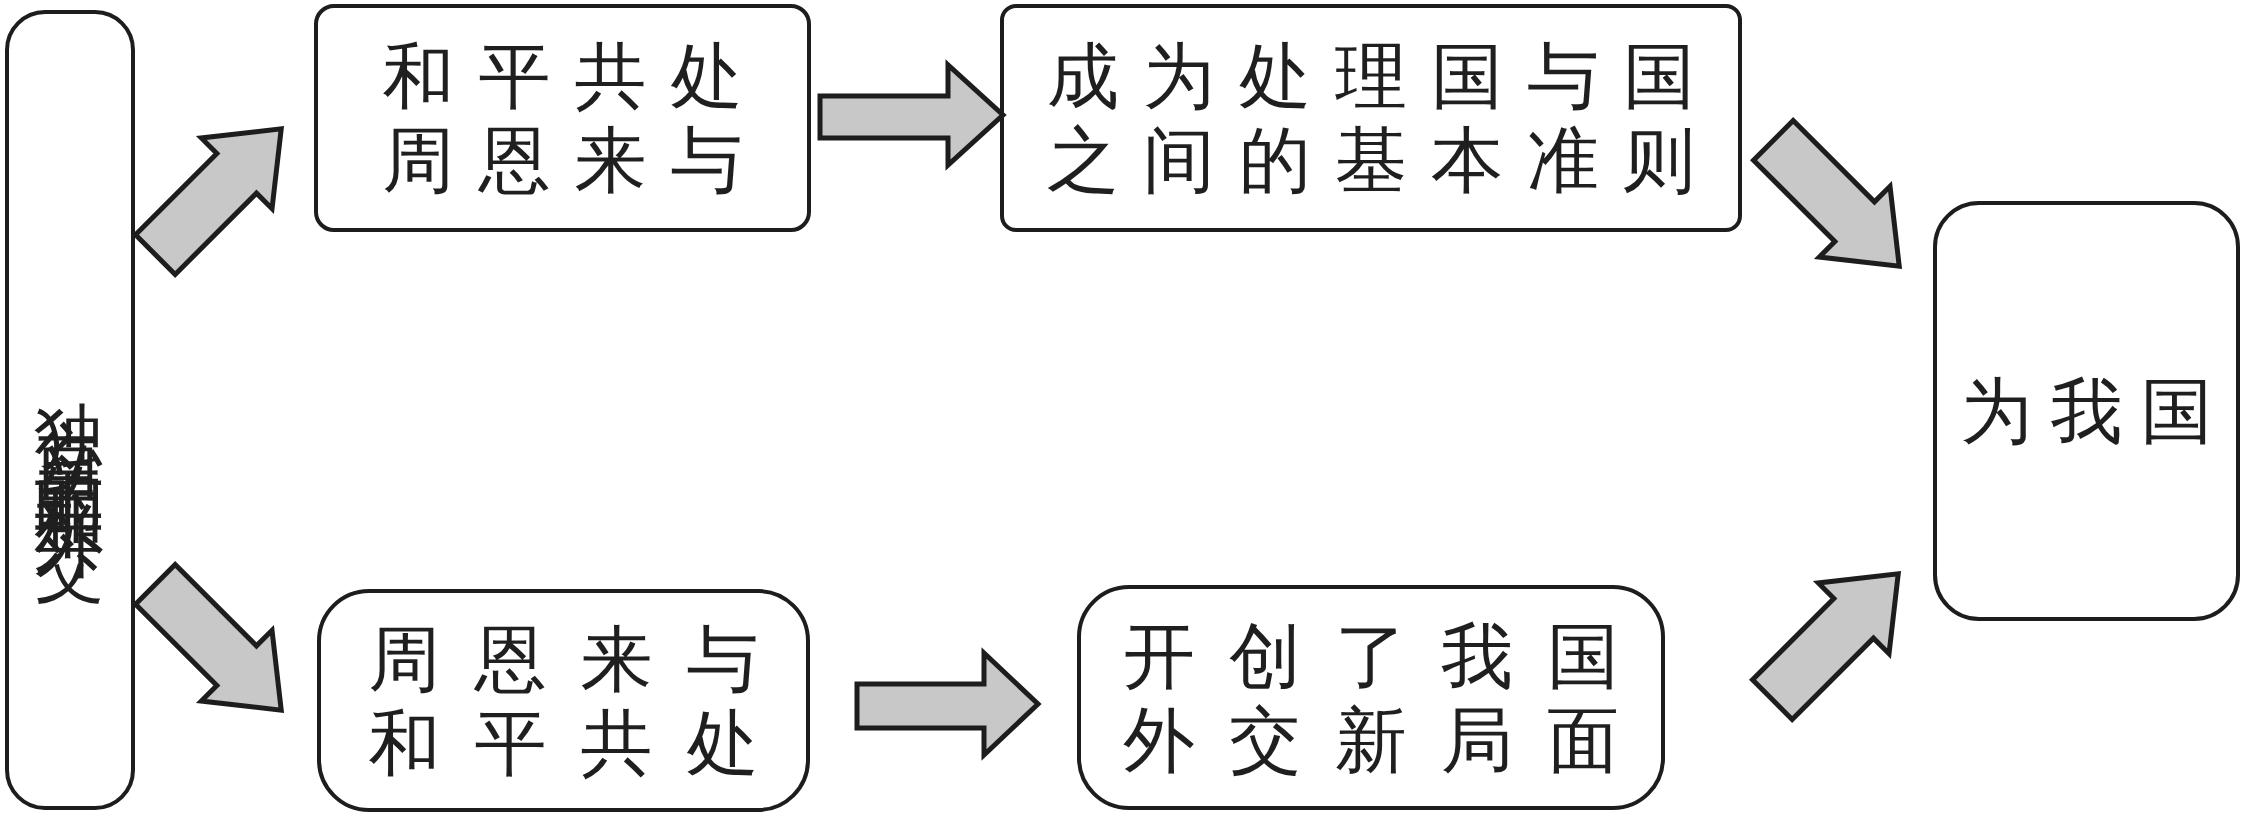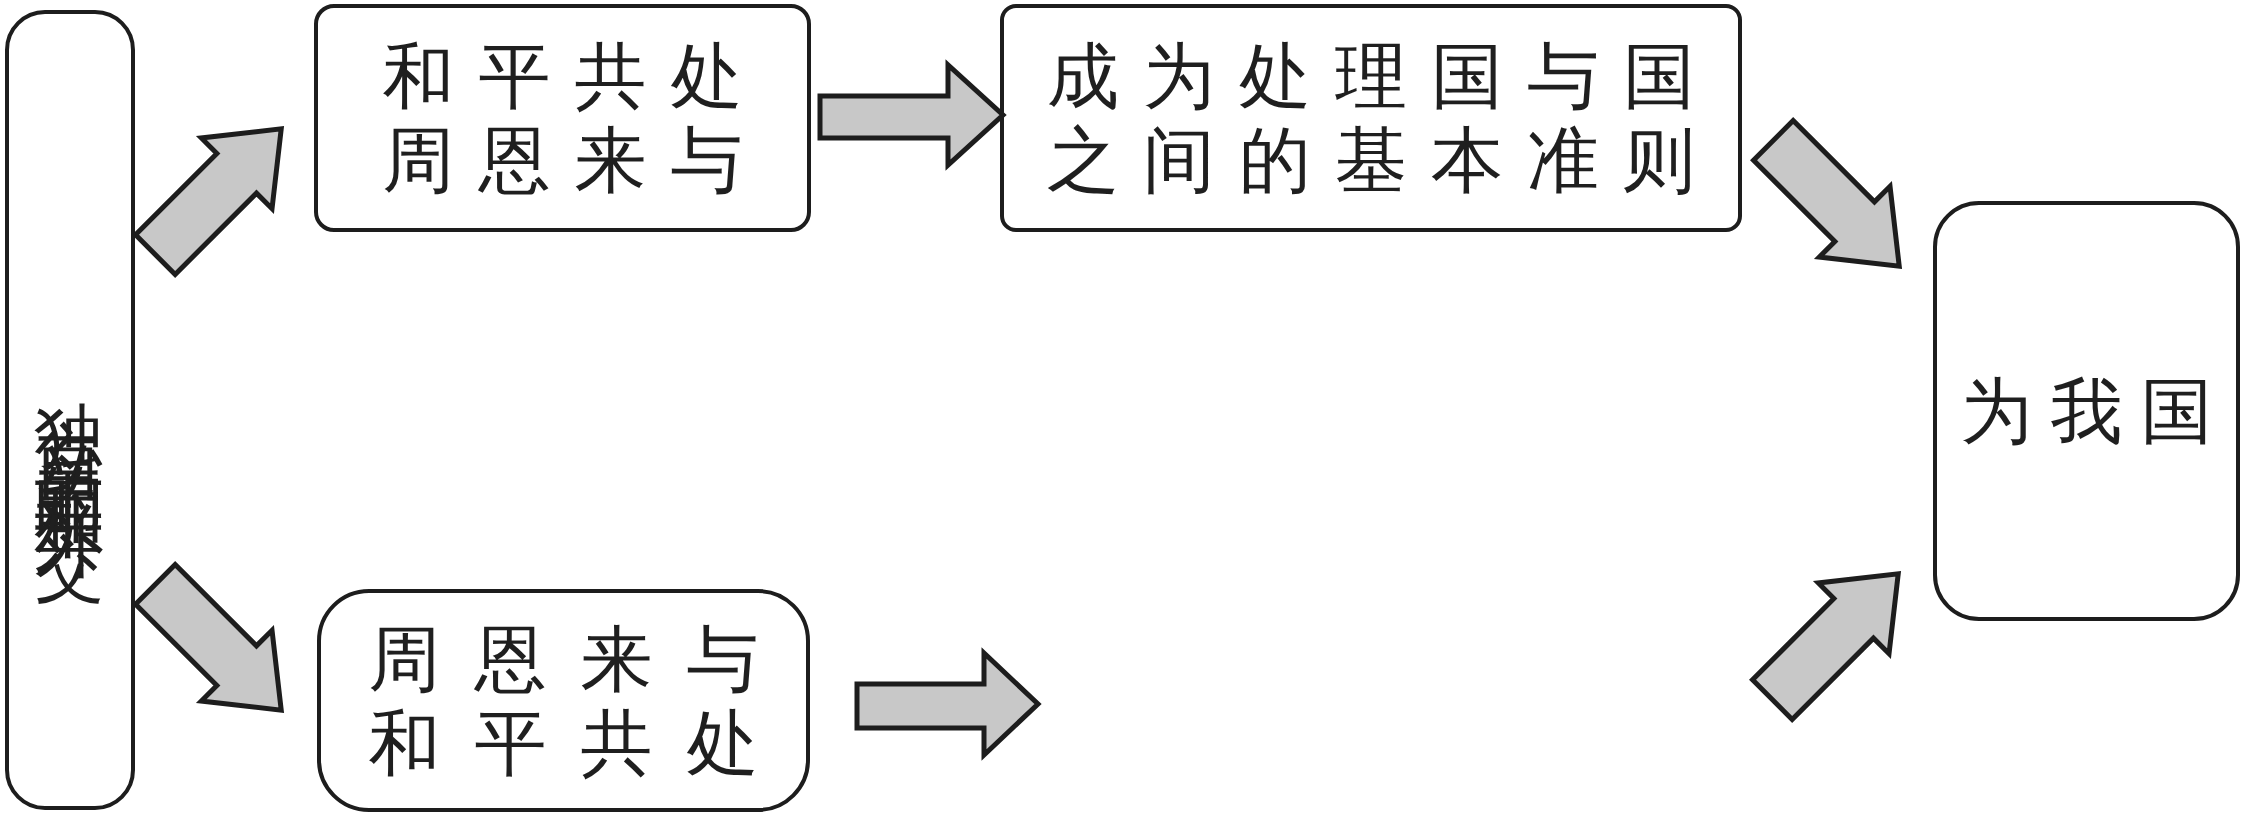--- a/index.html
+++ b/index.html
@@ -86,20 +86,24 @@
   <div class="node" id="node-top2">
     <div class="line">成为处理国与国</div>
     <div class="line">之间的基本准则</div>
   </div>
 
   <div class="node" id="node-bottom1">
     <div class="line">周恩来与</div>
     <div class="line">和平共处</div>
   </div>
 
+  <div class="node" id="node-bottom2">
+    <div class="line">开创了我国</div>
+    <div class="line">外交新局面</div>
+  </div>
 
   <div class="node" id="node-result">
     <div class="line">为我国</div>
   </div>
 
   <div class="arrow" id="arrow-src-top">
     <svg viewBox="0 0 180 102" xmlns="http://www.w3.org/2000/svg">
       <polygon points="0,23 115,23 115,1 178,51 115,101 115,79 0,79"></polygon>
     </svg>
   </div>

